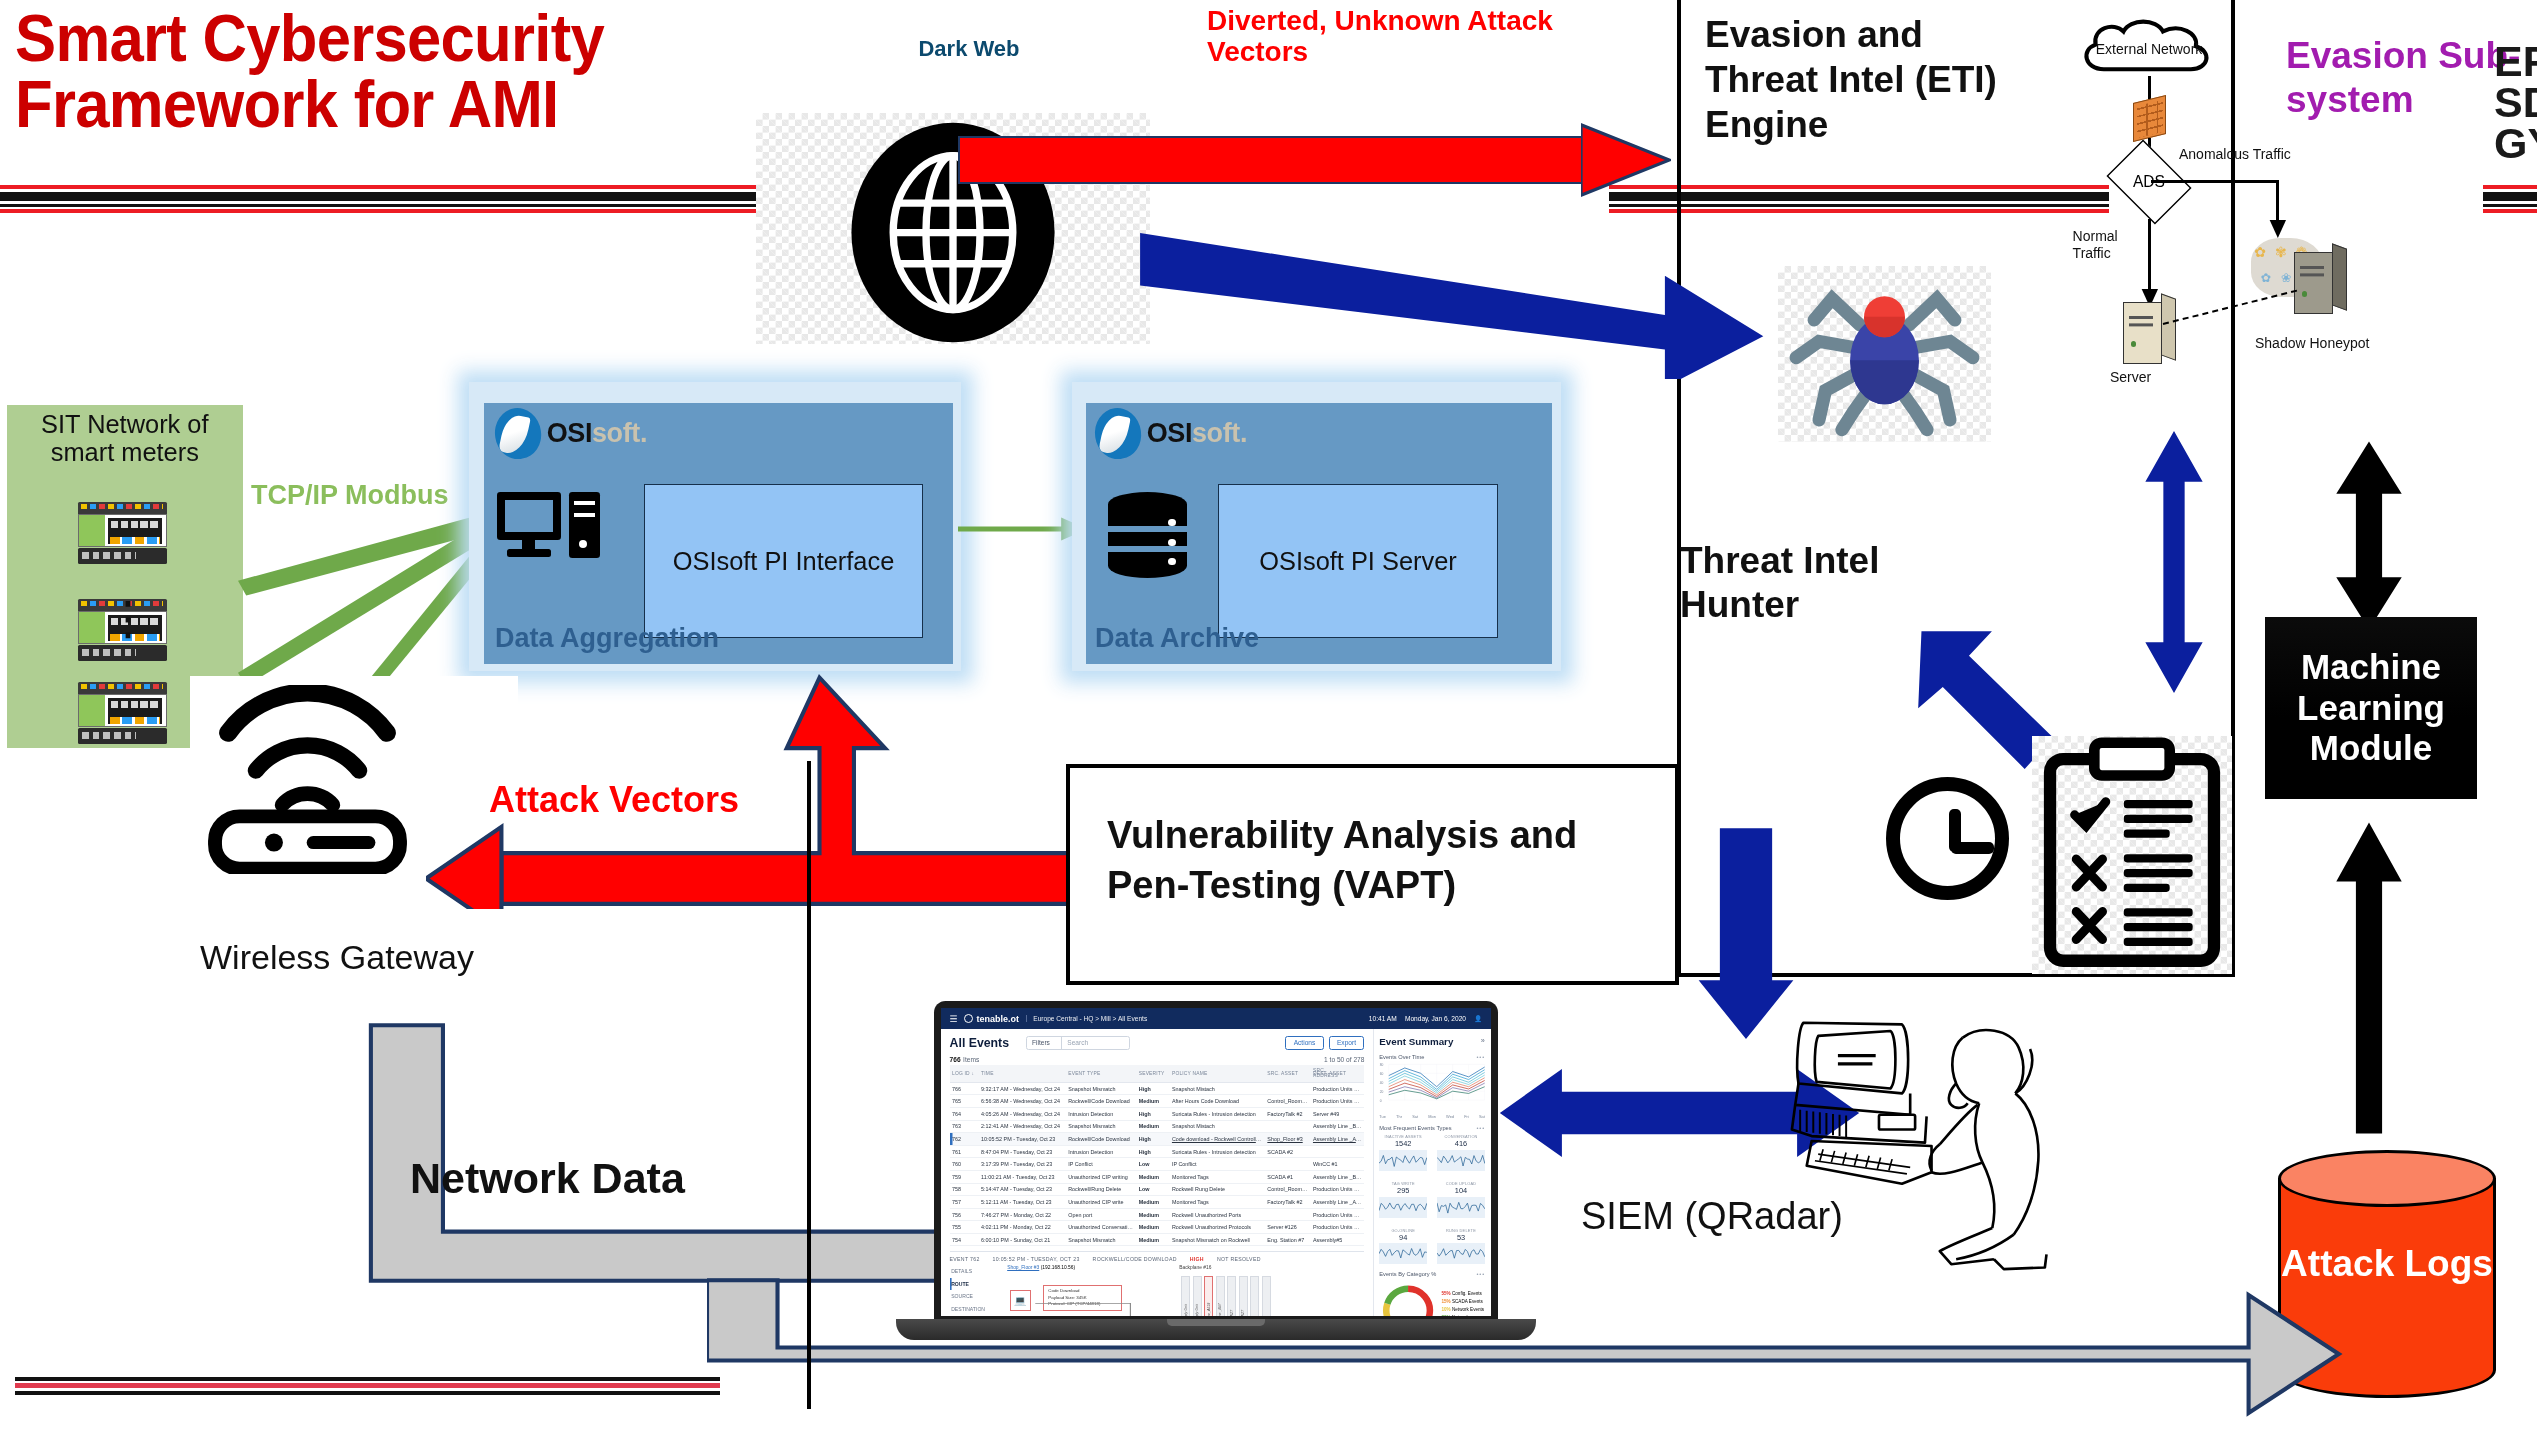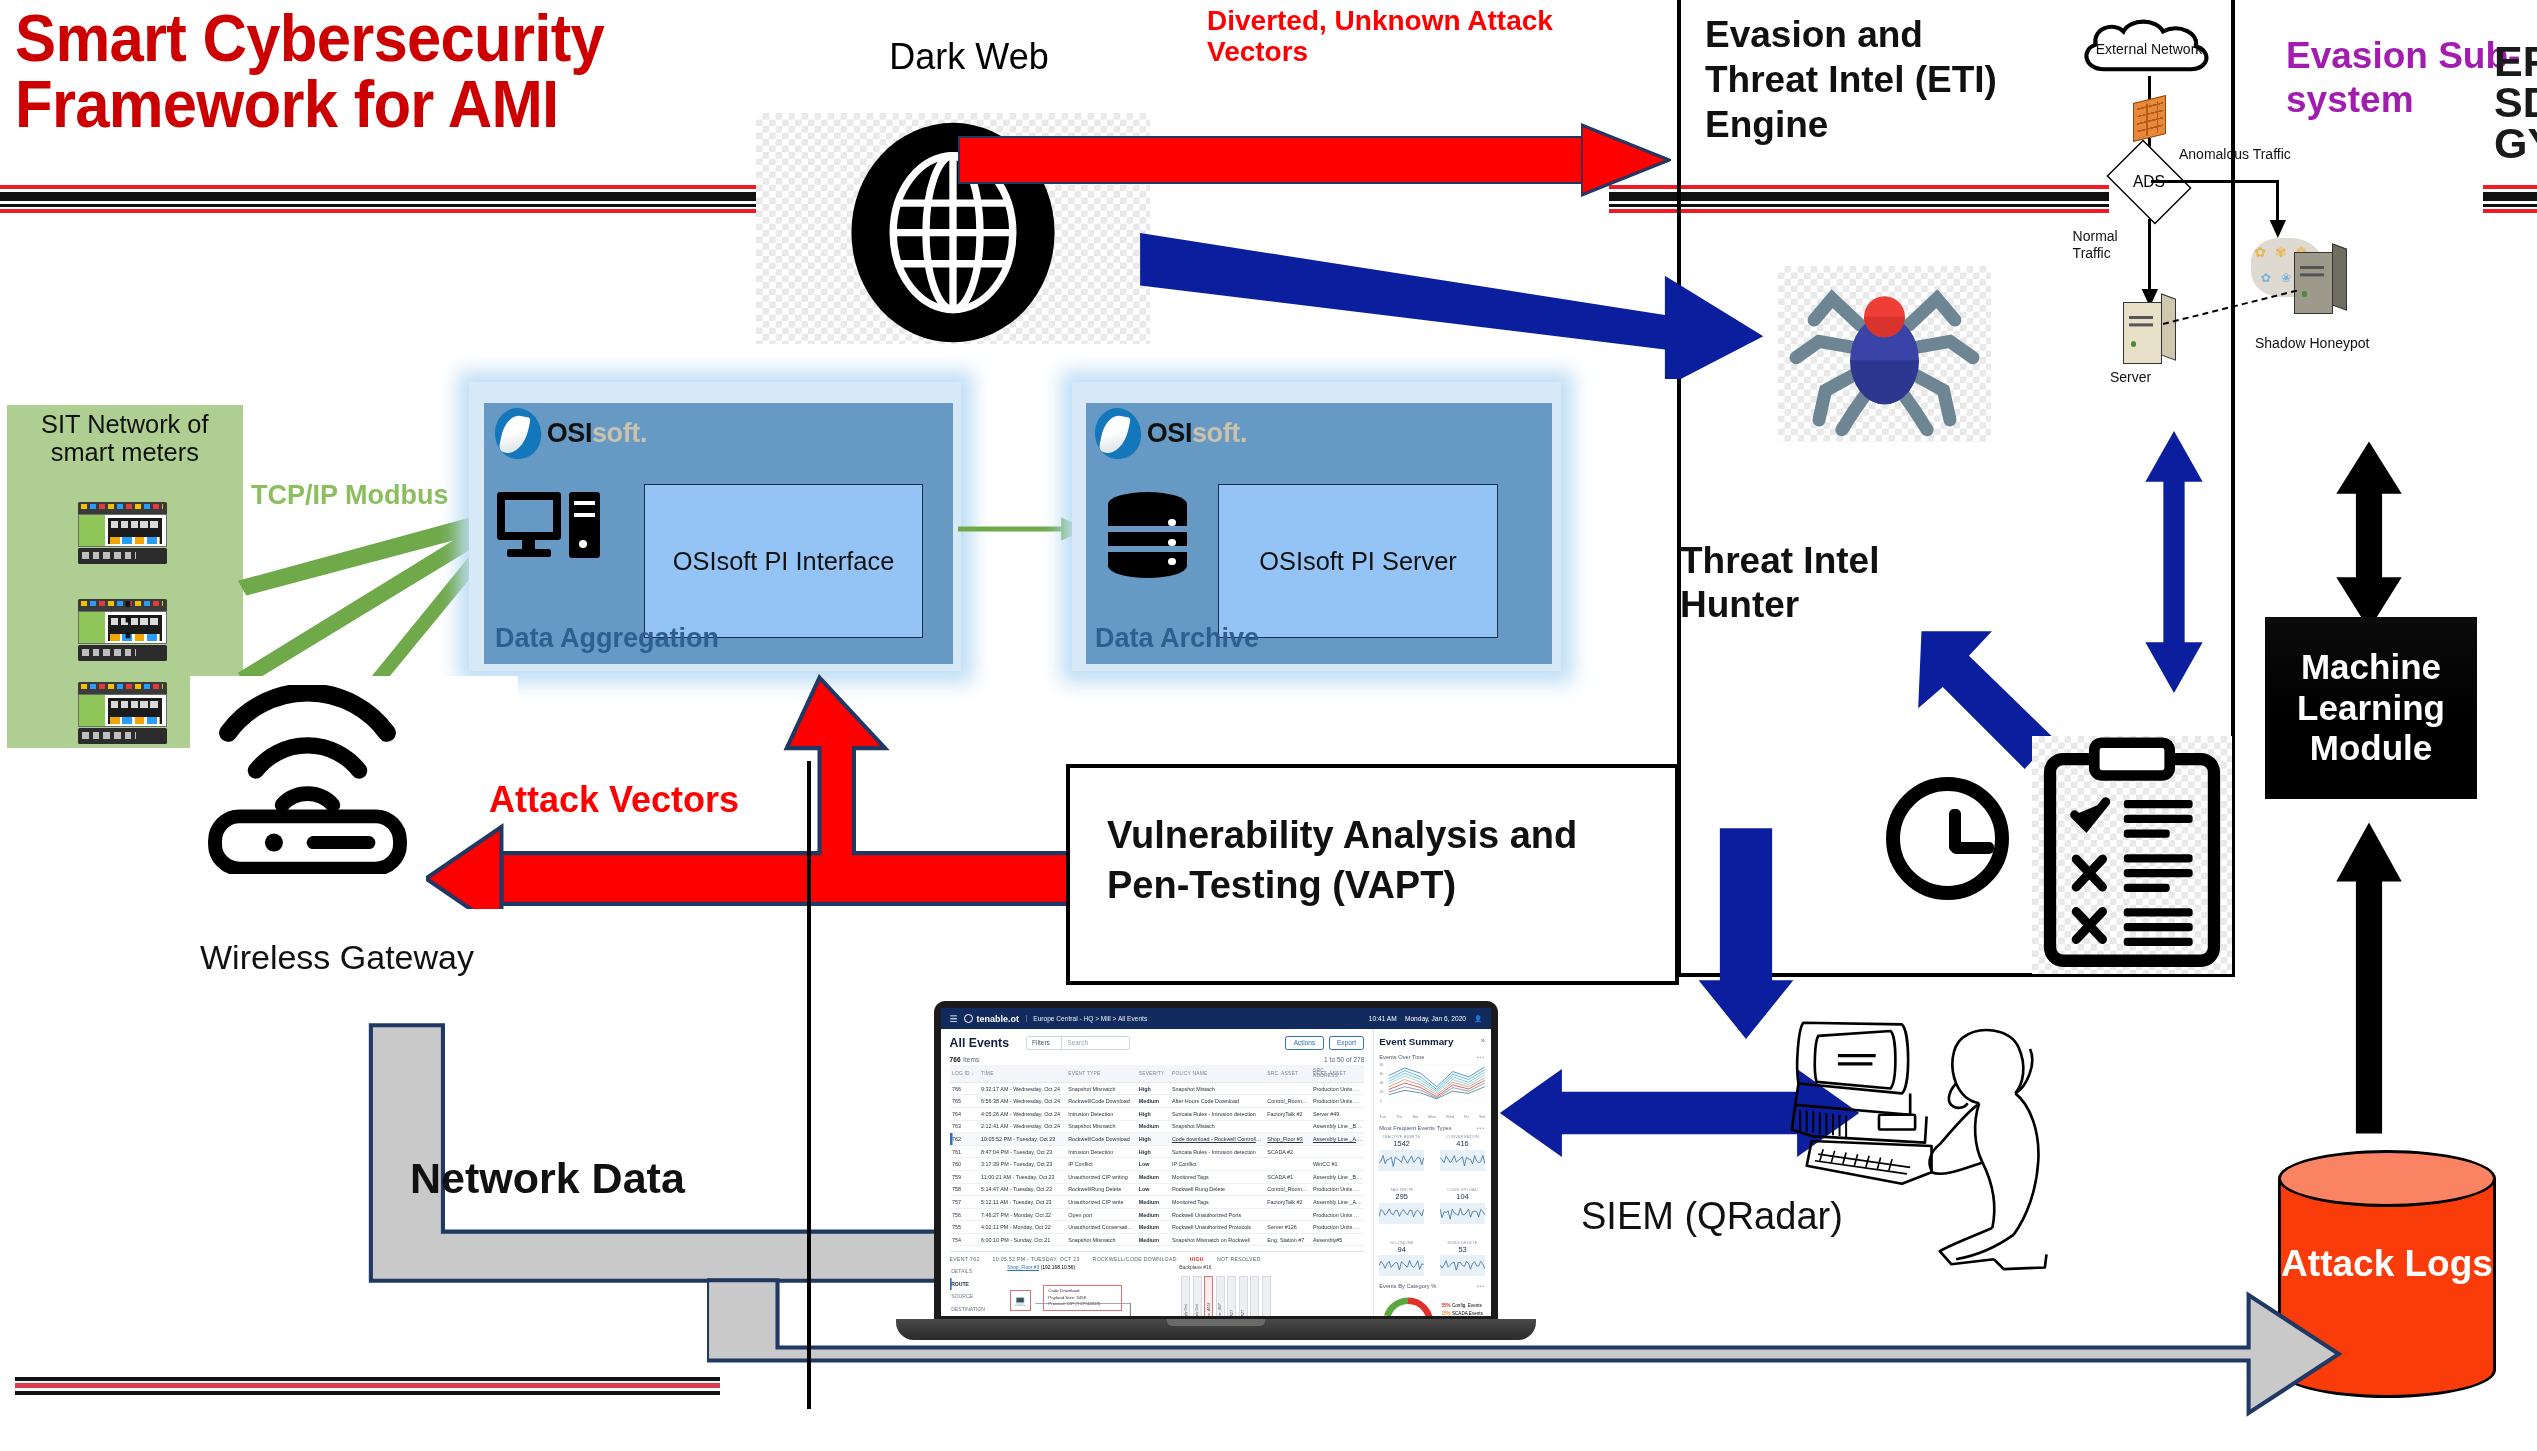--- a/index.html
+++ b/index.html
@@ -240,21 +240,21 @@
      display:block; position:relative; }
   .tn-bp i.hl { border-color:#E07070; background:#FBEDED; }
   .tn-bp i span { position:absolute; left:50%; bottom:3.3px; transform:translateX(-50%) rotate(-90deg);
      transform-origin:center; white-space:nowrap; font-size:3.6px; color:#555; }
   .tn-side { width:118px; border-left:0.8px solid #e3e7ee; padding:6.6px 5.7px; }
   .tn-side h3 { font-size:9.8px; color:#0f1f3d; display:flex;gap:12px; }
   .tn-card { margin-top:6.6px; }
   .tn-card .ch { font-size:5.7px; color:#4a5568; display:flex; }
   .tn-card .ch .dots { margin-left:auto; color:#9aa5b4; letter-spacing:0.8px; }
   .tn-spark { height:21px; background:#E8F0F8; margin-top:1.6px; position:relative; overflow:hidden; }
-  .tn-grid2 { display:grid; grid-template-columns:1fr 1fr; gap:16px; margin-top:3.3px; }
+  .tn-grid2 { display:grid; grid-template-columns:1fr 1fr; gap:10px; margin-top:3.3px; }
   .tn-kpi { text-align:center; }
   .tn-kpi .k { font-size:3.9px; color:#8a94a4; letter-spacing:0.2px; }
   .tn-kpi .v { font-size:7.4px; color:#1a2a44; }
   .tn-legend { font-size:4.6px; line-height:1.75; }
   .tn-legend b { font-weight:bold; }
 
   
   #operator { left:1787px; top:1008px; width:271px; height:271px; }
 </style>
 </head>
@@ -279,21 +279,21 @@
     <div class="k1"></div>
     <div class="k2"></div>
     <div class="r2"></div>
 </div>
 <div class="rule-thin abs" style="left:14.8px; top:1377px; width:705px;">
   <div class="a"></div>
     <div class="b"></div>
     <div class="c"></div>
 </div>
 
-<div class="abs" style="left:846px; top:36px; width:246px; text-align:center; font-size:36px; color:#000000;">Dark Web</div>
+<div class="abs" style="left:846px; top:36px; width:246px; text-align:center; font-size:22px; color:#0c4a6e;font-weight:bold;">Dark Web</div>
 <div class="abs checker" style="left:756px; top:113px; width:394px; height:231px;">
   <svg viewBox="0 0 480 282" style="width:100%;height:100%;">
     <ellipse cx="240" cy="146" rx="124" ry="134" fill="#000"></ellipse>
     <g stroke="#fff" stroke-width="9" fill="none">
       <ellipse cx="240" cy="146" rx="73" ry="94"></ellipse>
       <ellipse cx="240" cy="146" rx="33" ry="94"></ellipse>
       <line x1="240" y1="52" x2="240" y2="240"></line>
       <line x1="170" y1="110" x2="310" y2="110"></line>
       <line x1="167" y1="146" x2="313" y2="146"></line>
       <line x1="170" y1="184" x2="310" y2="184"></line>

